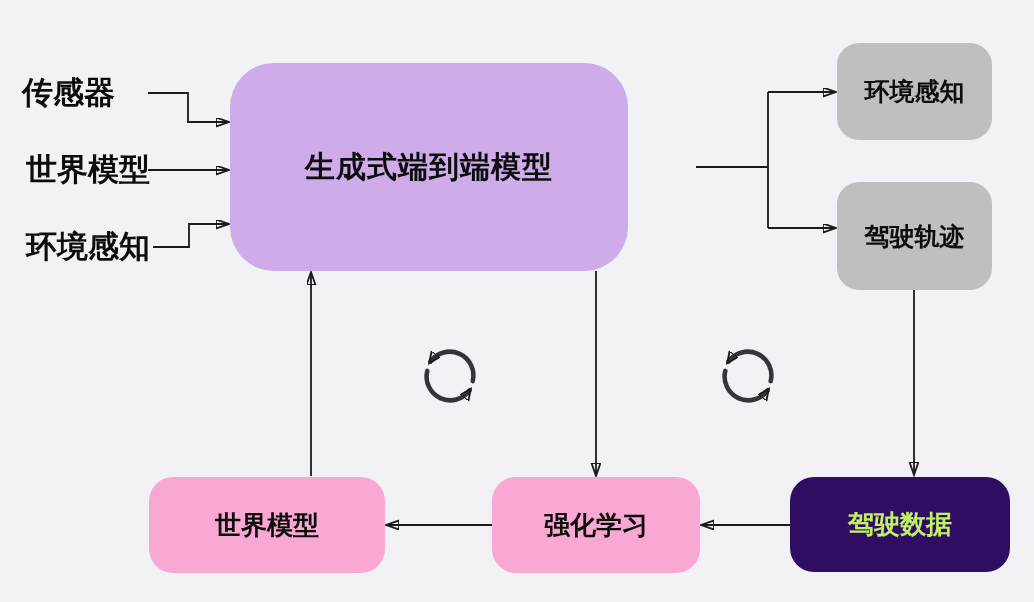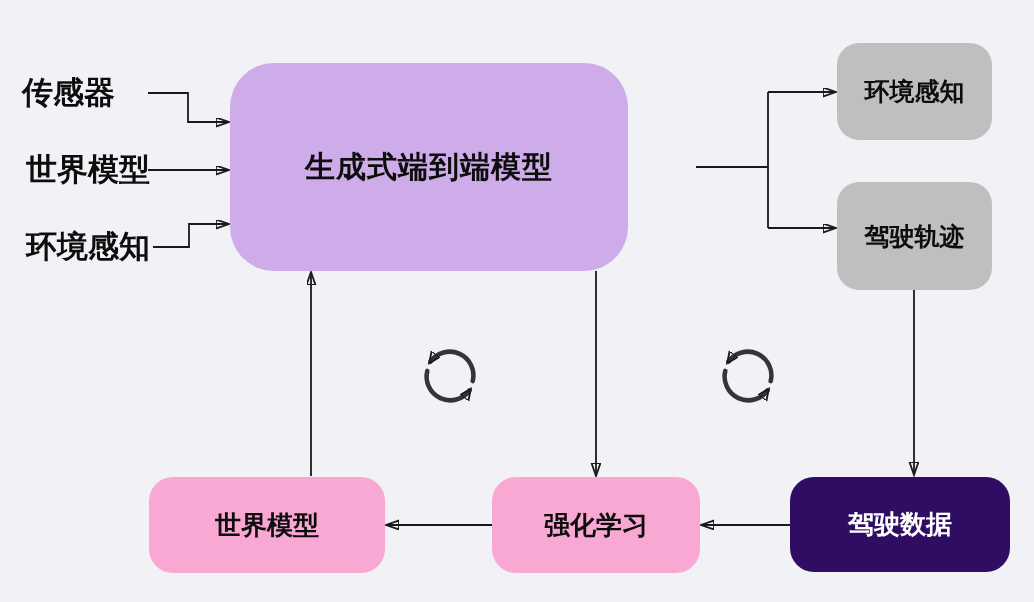--- a/index.html
+++ b/index.html
@@ -40,21 +40,21 @@
   .node-traj{left:837px;top:182px;width:155px;height:108px;}
   .node-blue{
     background:#f9a8d4;border-radius:24px;
     font-size:26px;
   }
   .node-world{left:149px;top:477px;width:236px;height:96px;}
   .node-rl{left:492px;top:477px;width:208px;height:96px;}
   .node-data{
     left:790px;top:477px;width:220px;height:95px;
     background:#2f0d63;border-radius:24px;
-    color:#ffffff;font-size:26px;font-weight:700;
+    color:#bef264;font-size:26px;font-weight:700;
   }
   .input-label{
     position:absolute;
     font-size:31px;font-weight:600;
     white-space:nowrap;
     line-height:26px;
   }
   .label-sensor{left:22px;top:80px;}
   .label-ego{left:26px;top:157px;}
   .label-nav{left:26px;top:234px;}

